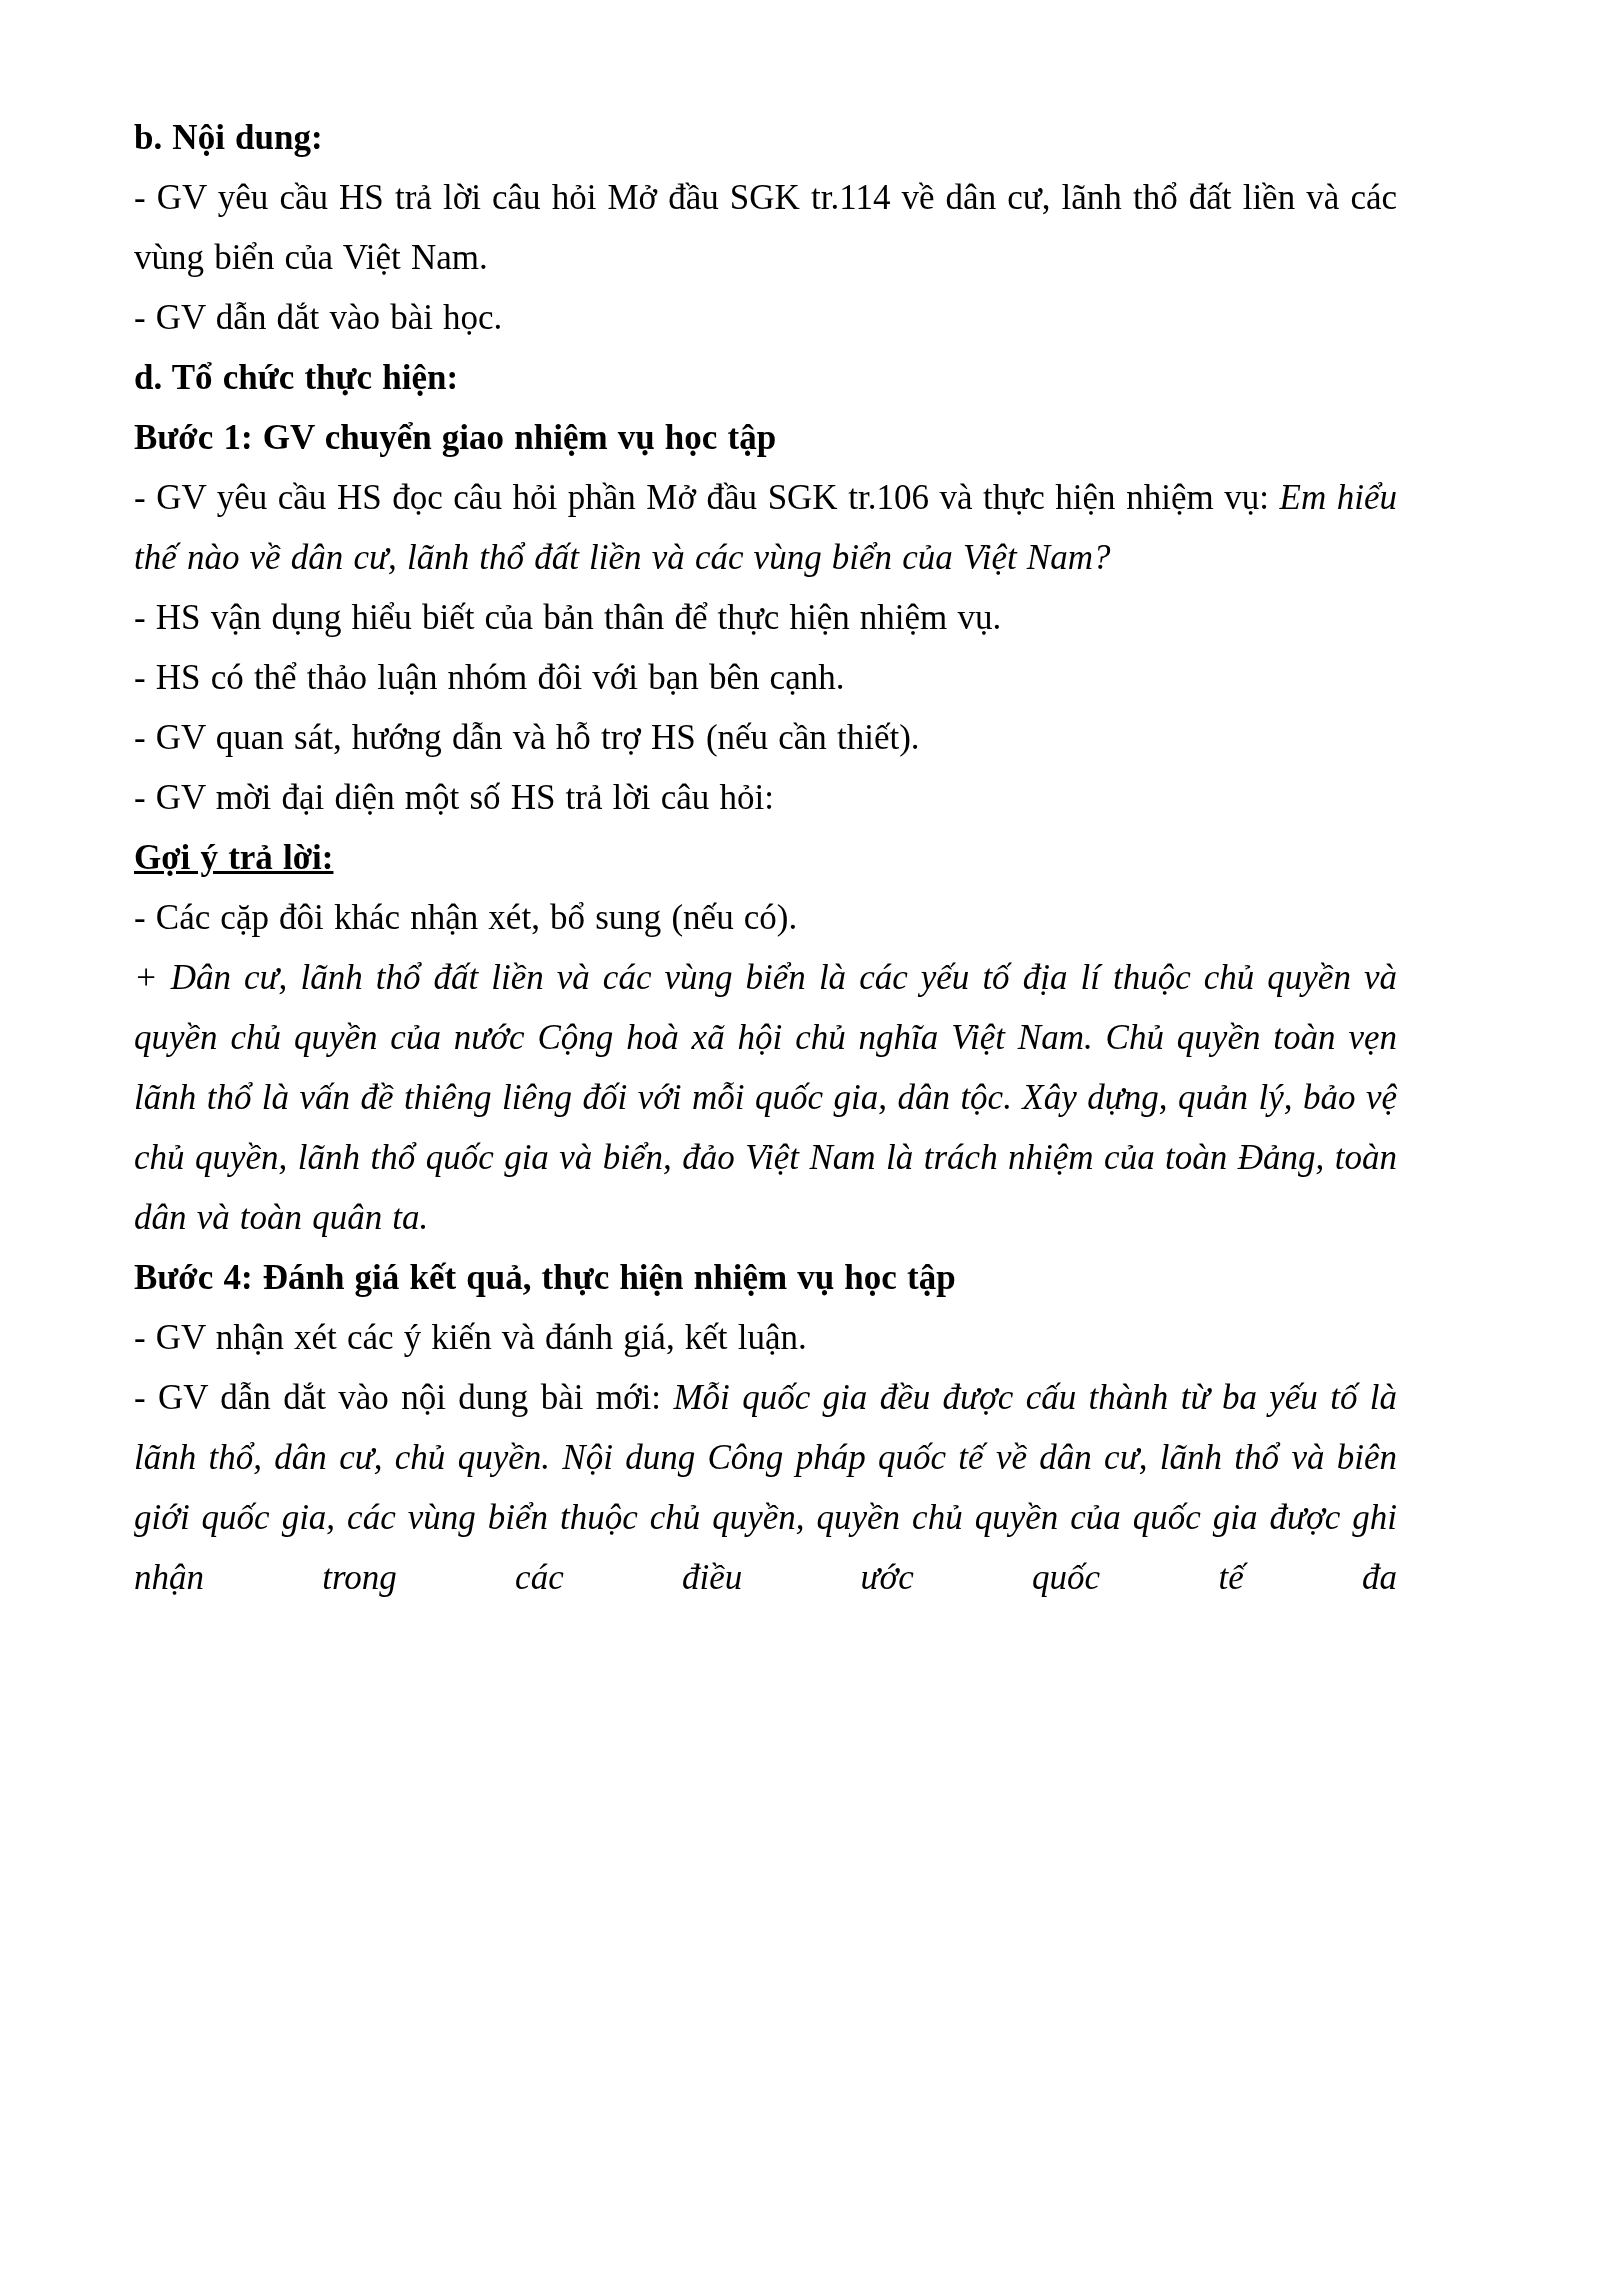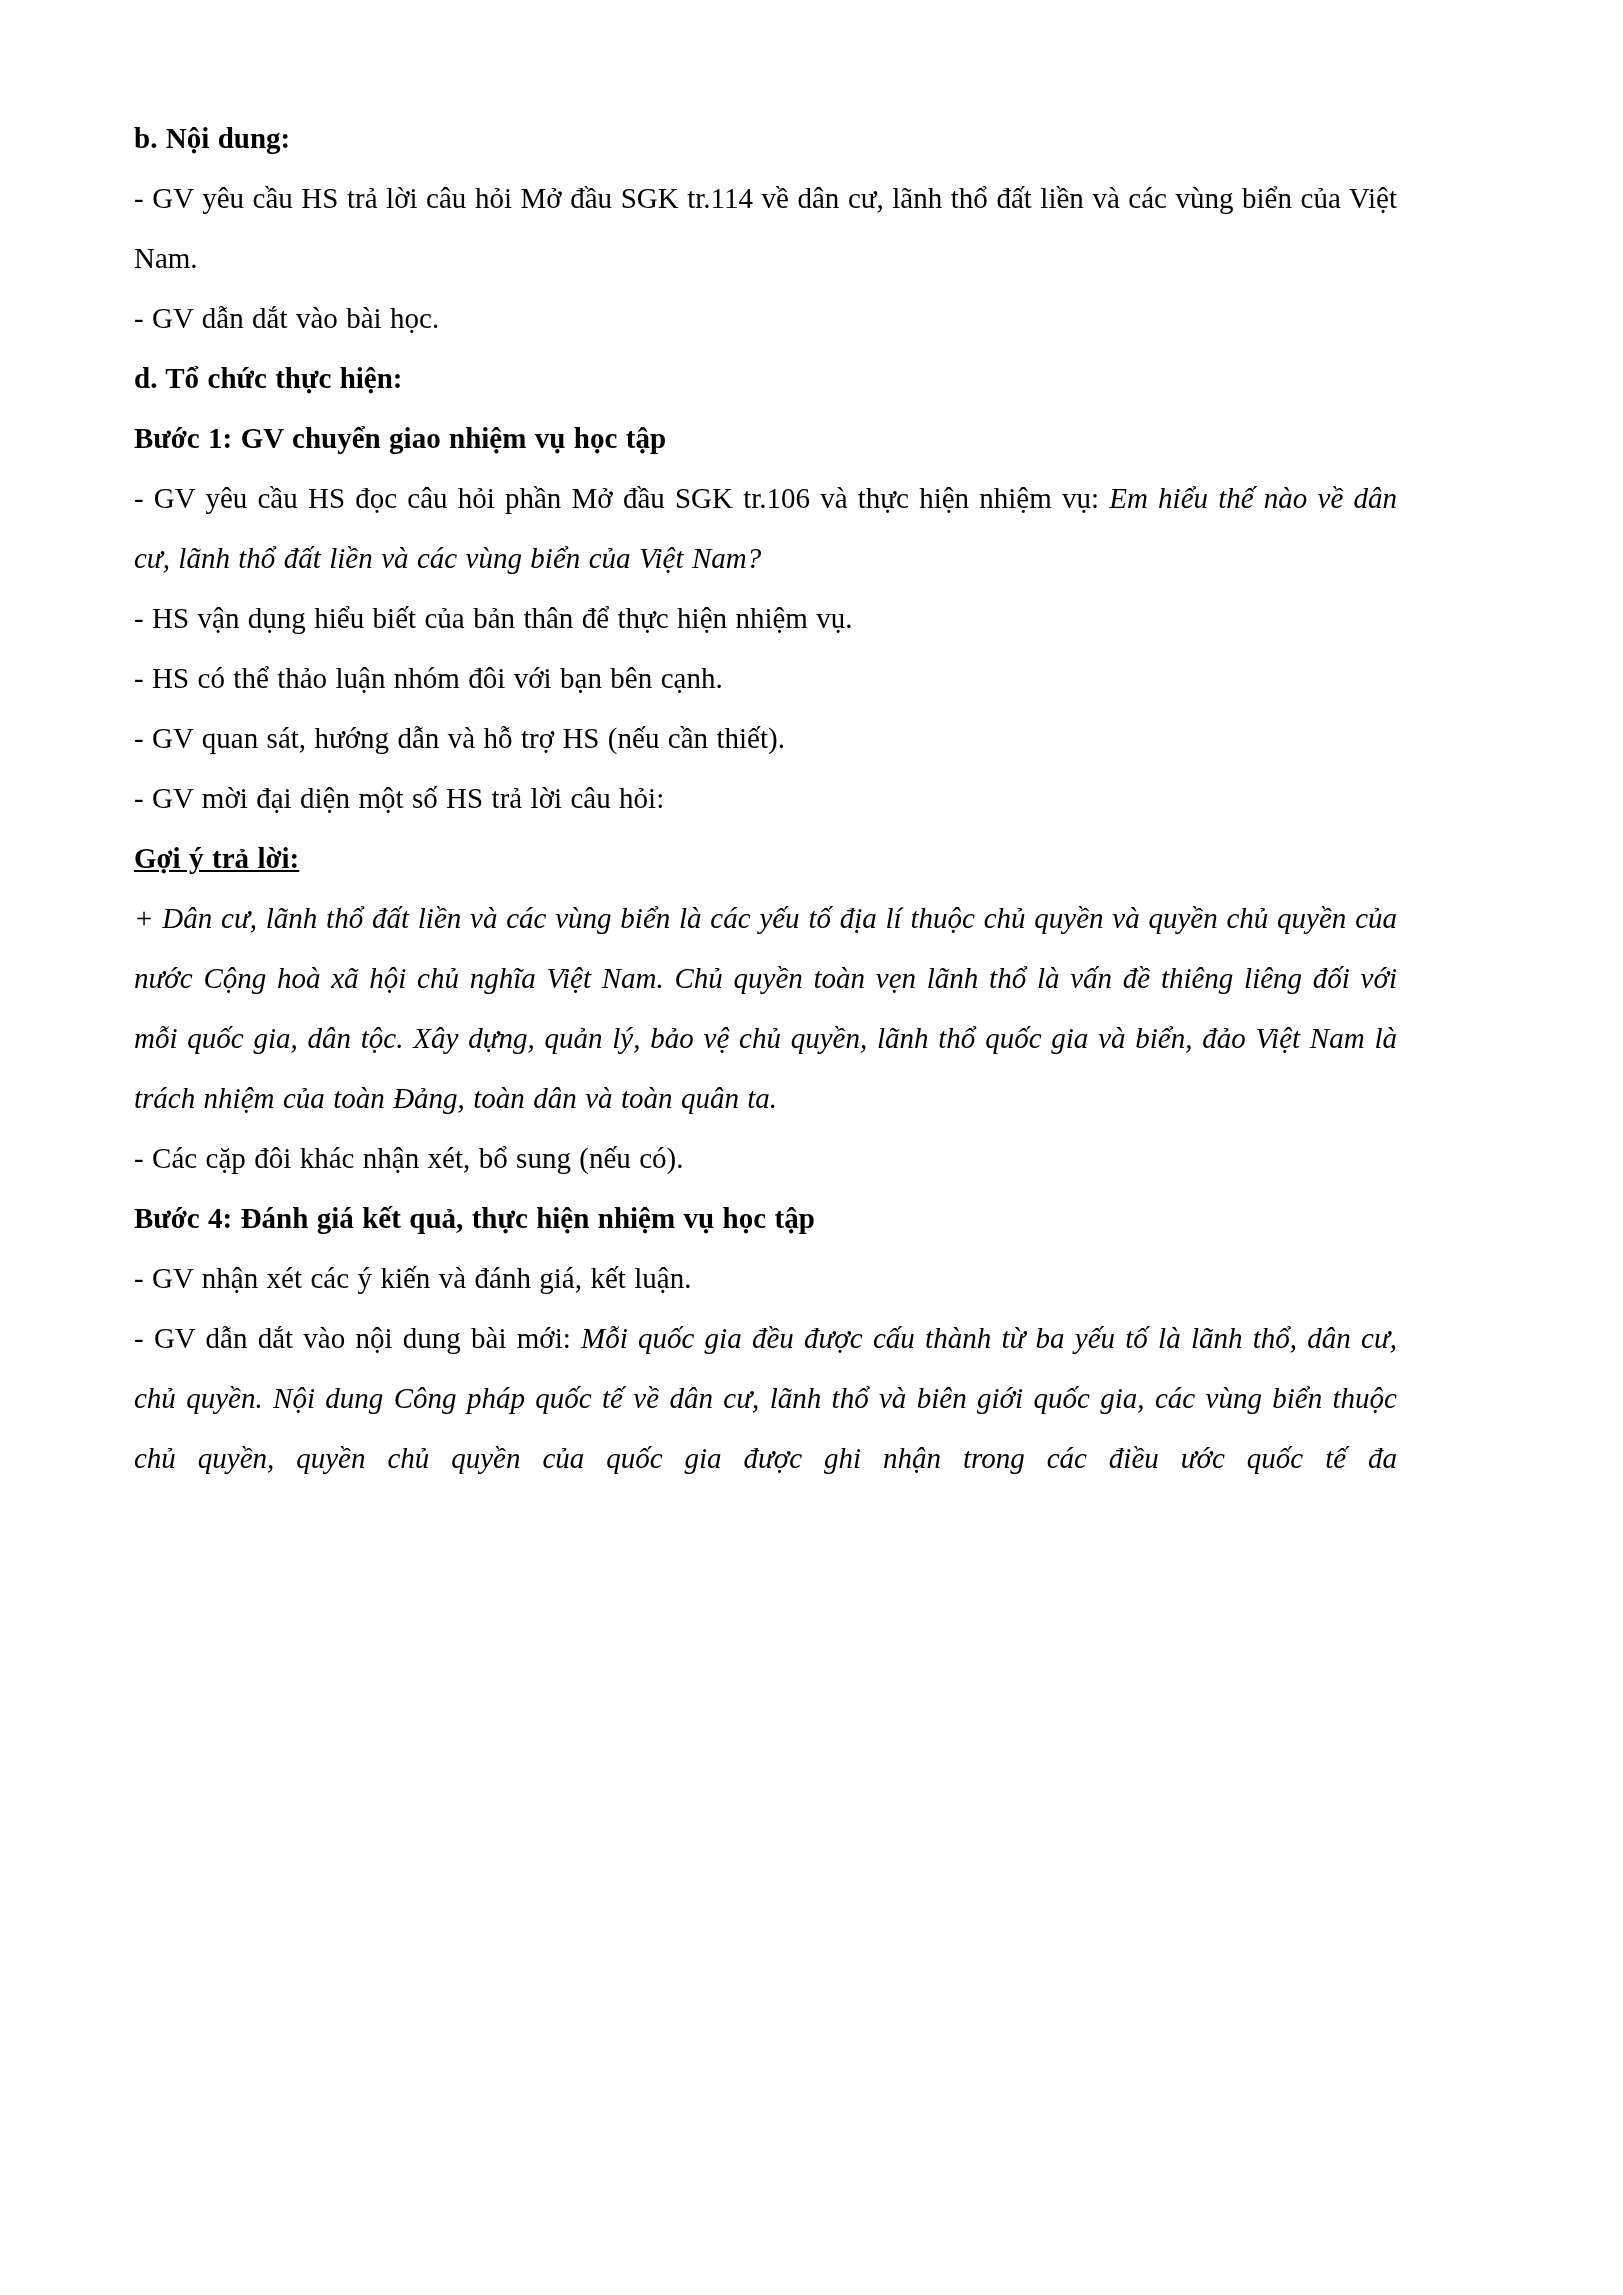--- a/index.html
+++ b/index.html
@@ -9,21 +9,21 @@
   }
   .page {
     position: relative;
     width: 1534px;
     min-height: 2295px;
     box-sizing: border-box;
     background: #ffffff;
     color: #000000;
     padding: 108px 137px 71px 134px;
     font-family: "Liberation Serif", "DejaVu Serif", serif;
-    font-size: 29px;
+    font-size: 35px;
     line-height: 60px;
     border-radius: 28px;
   }
   .doc-body p {
     margin: 0;
     padding: 0;
     text-align: justify;
     word-spacing: 0.04em;
   }
   .doc-body p.justify-last {
@@ -42,20 +42,20 @@
       <p><span>- GV yêu cầu HS trả lời câu hỏi Mở đầu SGK tr.114 về dân cư, lãnh thổ đất liền và các vùng biển của Việt Nam.</span></p>
       <p><span>- GV dẫn dắt vào bài học.</span></p>
       <p><span class="run-b">d. Tổ chức thực hiện:</span></p>
       <p><span class="run-b">Bước 1: GV chuyển giao nhiệm vụ học tập</span></p>
       <p><span>- GV yêu cầu HS đọc câu hỏi phần Mở đầu SGK tr.106 và thực hiện nhiệm vụ: </span><span class="run-i">Em hiểu thế nào về dân cư, lãnh thổ đất liền và các vùng biển của Việt Nam?</span></p>
       <p><span>- HS vận dụng hiểu biết của bản thân để thực hiện nhiệm vụ.</span></p>
       <p><span>- HS có thể thảo luận nhóm đôi với bạn bên cạnh.</span></p>
       <p><span>- GV quan sát, hướng dẫn và hỗ trợ HS (nếu cần thiết).</span></p>
       <p><span>- GV mời đại diện một số HS trả lời câu hỏi:</span></p>
       <p><span class="run-b run-u">Gợi ý trả lời:</span></p>
+      <p><span>- Các cặp đôi khác nhận xét, bổ sung (nếu có).</span></p>
       <p><span class="run-i">+ Dân cư, lãnh thổ đất liền và các vùng biển là các yếu tố địa lí thuộc chủ quyền và quyền chủ quyền của nước Cộng hoà xã hội chủ nghĩa Việt Nam. Chủ quyền toàn vẹn lãnh thổ là vấn đề thiêng liêng đối với mỗi quốc gia, dân tộc. Xây dựng, quản lý, bảo vệ chủ quyền, lãnh thổ quốc gia và biển, đảo Việt Nam là trách nhiệm của toàn Đảng, toàn dân và toàn quân ta.</span></p>
-      <p><span>- Các cặp đôi khác nhận xét, bổ sung (nếu có).</span></p>
       <p><span class="run-b">Bước 4: Đánh giá kết quả, thực hiện nhiệm vụ học tập</span></p>
       <p><span>- GV nhận xét các ý kiến và đánh giá, kết luận.</span></p>
       <p class="justify-last"><span>- GV dẫn dắt vào nội dung bài mới: </span><span class="run-i">Mỗi quốc gia đều được cấu thành từ ba yếu tố là lãnh thổ, dân cư, chủ quyền. Nội dung Công pháp quốc tế về dân cư, lãnh thổ và biên giới quốc gia, các vùng biển thuộc chủ quyền, quyền chủ quyền của quốc gia được ghi nhận trong các điều ước quốc tế đa</span></p>
     </div>
 </div>
 
 
 </body></html>

